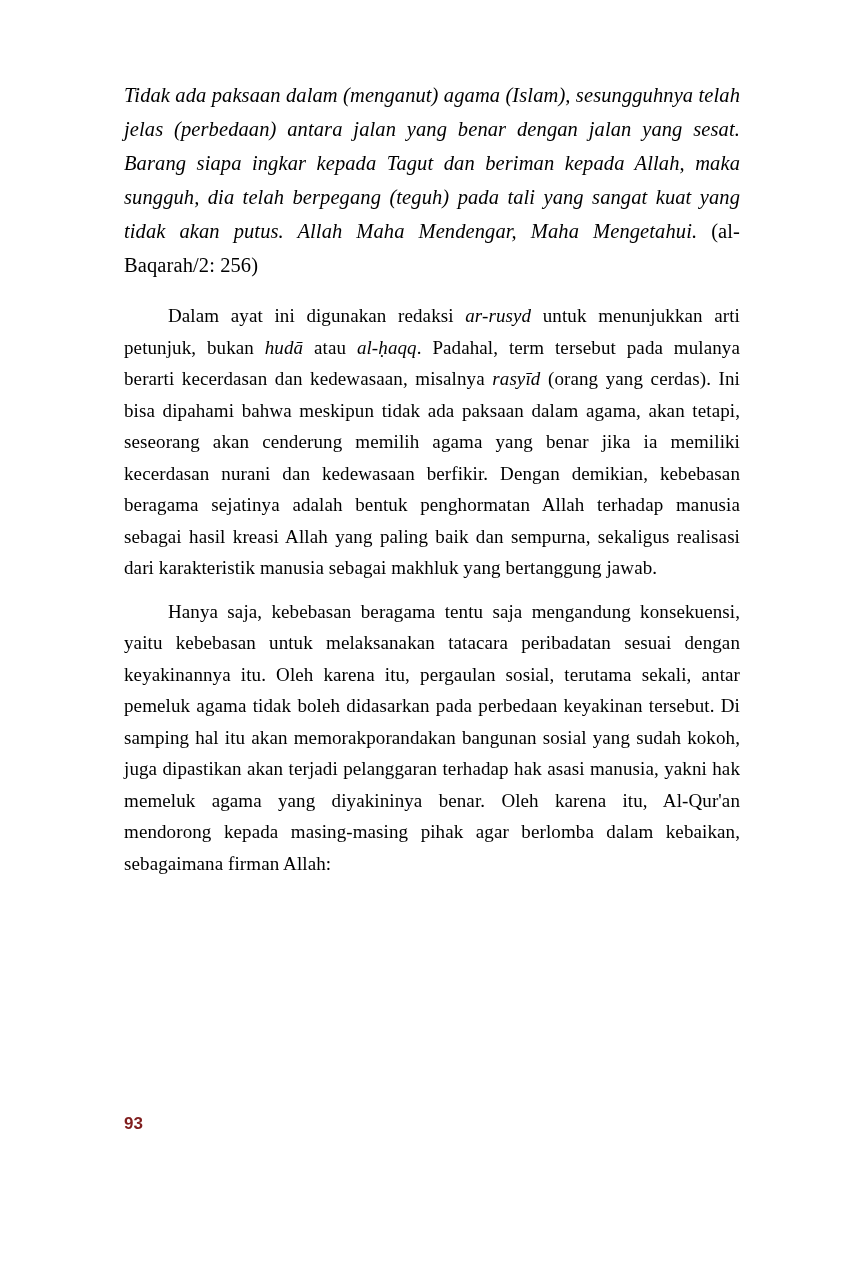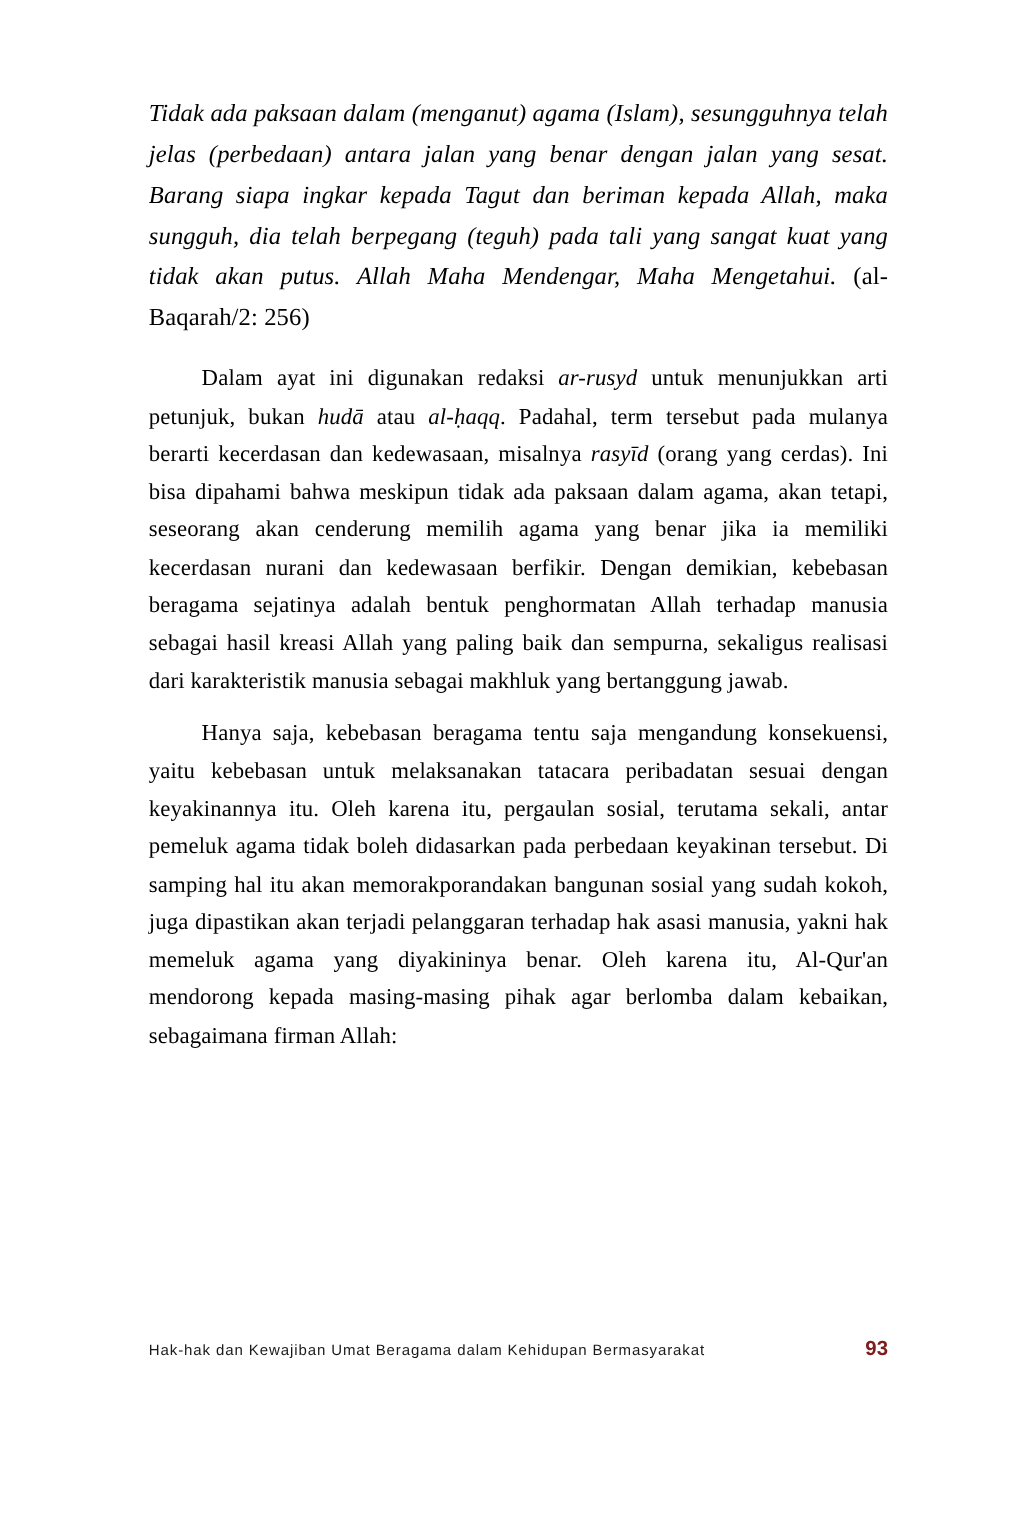--- a/index.html
+++ b/index.html
@@ -91,17 +91,16 @@
       <span>Tidak ada paksaan dalam (menganut) agama (Islam), sesungguhnya telah jelas (perbedaan) antara jalan yang benar dengan jalan yang sesat. Barang siapa ingkar kepada Tagut dan beriman kepada Allah, maka sungguh, dia telah berpegang (teguh) pada tali yang sangat kuat yang tidak akan putus. Allah Maha Mendengar, Maha Mengetahui.</span>
       <span class="ref">(al-Baqarah/2: 256)</span>
     </p>
 
     <p class="body" id="para-1"><span>Dalam ayat ini digunakan redaksi </span><span class="it">ar-rusyd</span><span> untuk menunjukkan arti petunjuk, bukan </span><span class="it">hudā</span><span> atau </span><span class="it">al-ḥaqq</span><span>. Padahal, term tersebut pada mulanya berarti kecerdasan dan kedewasaan, misalnya </span><span class="it">rasyīd</span><span> (orang yang cerdas). Ini bisa dipahami bahwa meskipun tidak ada paksaan dalam agama, akan tetapi, seseorang akan cenderung memilih agama yang benar jika ia memiliki kecerdasan nurani dan kedewasaan berfikir. Dengan demikian, kebebasan beragama sejatinya adalah bentuk penghormatan Allah terhadap manusia sebagai hasil kreasi Allah yang paling baik dan sempurna, sekaligus realisasi dari karakteristik manusia sebagai makhluk yang bertanggung jawab.</span></p>
     <p class="body" id="para-2"><span>Hanya saja, kebebasan beragama tentu saja mengandung konsekuensi, yaitu kebebasan untuk melaksanakan tatacara peribadatan sesuai dengan keyakinannya itu. Oleh karena itu, pergaulan sosial, terutama sekali,  antar pemeluk agama tidak boleh didasarkan pada perbedaan keyakinan tersebut. Di samping hal itu akan memorakporandakan bangunan sosial yang sudah kokoh, juga dipastikan akan terjadi pelanggaran terhadap hak asasi manusia, yakni hak memeluk agama yang diyakininya benar. Oleh karena itu, Al-Qur'an mendorong kepada masing-masing pihak agar berlomba dalam kebaikan, sebagaimana firman Allah:</span></p>
 
   </div>
 
   <div class="footer">
-    <span class="footer-title">Hak-hak dan Kewajiban Umat Beragama dalam Kehidupan Bermasyarakat</span>
     <span class="footer-page">93</span>
   </div>
 
 </div>
 
 </body></html>

